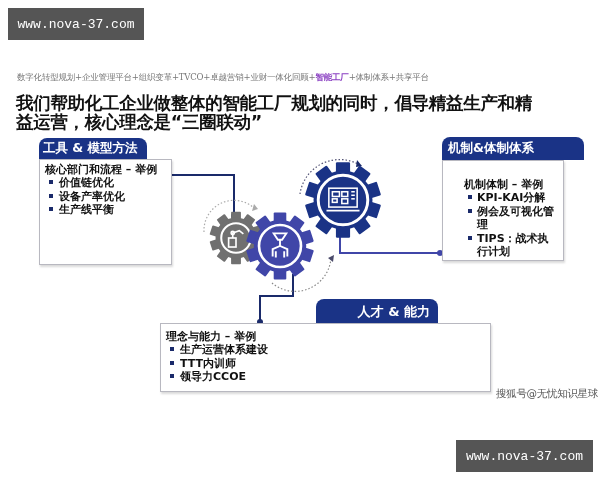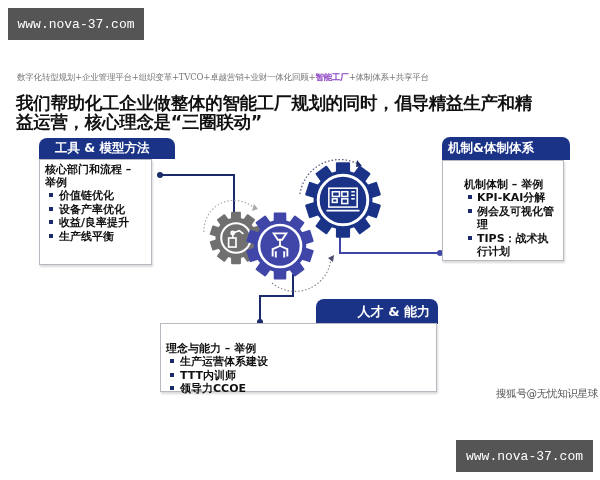--- a/index.html
+++ b/index.html
@@ -35,31 +35,31 @@
   .box-body .sub { font-weight: bold; font-size: 11px; line-height: 13px; color: #111; }
   .box-body ul { list-style: none; font-weight: bold; }
   .box-body li {
     position: relative; padding-left: 14px; font-size: 11px; line-height: 13.5px; color: #111;
   }
   .box-body li::before {
     content: ""; position: absolute; left: 4px; top: 4px; width: 4px; height: 4px; background: #1a2a6a;
   }
 
   
-  .left-header { left: 39px; top: 138px; width: 136px; height: 21px; padding-left: 16px; }
-  .left-body { left: 39px; top: 159px; width: 113px; height: 106px; padding: 3px 5px; }
+  .left-header { left: 39px; top: 138px; width: 108px; height: 21px; padding-left: 4px; }
+  .left-body { left: 39px; top: 159px; width: 133px; height: 106px; padding: 3px 5px; }
 
   
-  .right-header { left: 442px; top: 137px; width: 128px; height: 23px; padding-left: 6px; border-radius: 8px 8px 0 0; }
+  .right-header { left: 442px; top: 137px; width: 142px; height: 23px; padding-left: 6px; border-radius: 8px 8px 0 0; }
   .right-body { left: 442px; top: 160px; width: 122px; height: 101px; padding: 17px 5px 3px 21px; }
   .right-body li { padding-left: 13px; }
 
   
   .bottom-header { left: 316px; top: 299px; width: 122px; height: 25px; justify-content: flex-end; padding-right: 8px; font-size: 13px; }
-  .bottom-body { left: 160px; top: 323px; width: 277px; height: 69px; padding: 18px 5px; }
+  .bottom-body { left: 160px; top: 323px; width: 331px; height: 69px; padding: 6px 5px; }
 
   .source {
     position: absolute; left: 453px; top: 387px; font-size: 10.5px; color: #555; letter-spacing: -0.3px; margin-left: 43px;
   }
 
   svg.diagram { position: absolute; left: 0; top: 0; }
 </style>
 </head>
 <body>
 
@@ -154,21 +154,20 @@
     </g>
   </g>
 </svg>
 
 <div class="box-header left-header">工具 &amp; 模型方法</div>
 <div class="box-body left-body">
   <div class="sub">核心部门和流程 – 举例</div>
   <ul>
     <li>价值链优化</li>
     <li>设备产率优化</li>
-    <li>收益/良率提升</li>
     <li>生产线平衡</li>
   </ul>
 </div>
 
 <div class="box-header right-header">机制&amp;体制体系</div>
 <div class="box-body right-body">
   <div class="sub">机制体制 – 举例</div>
   <ul>
     <li>KPI-KAI分解</li>
     <li>例会及可视化管理</li>

